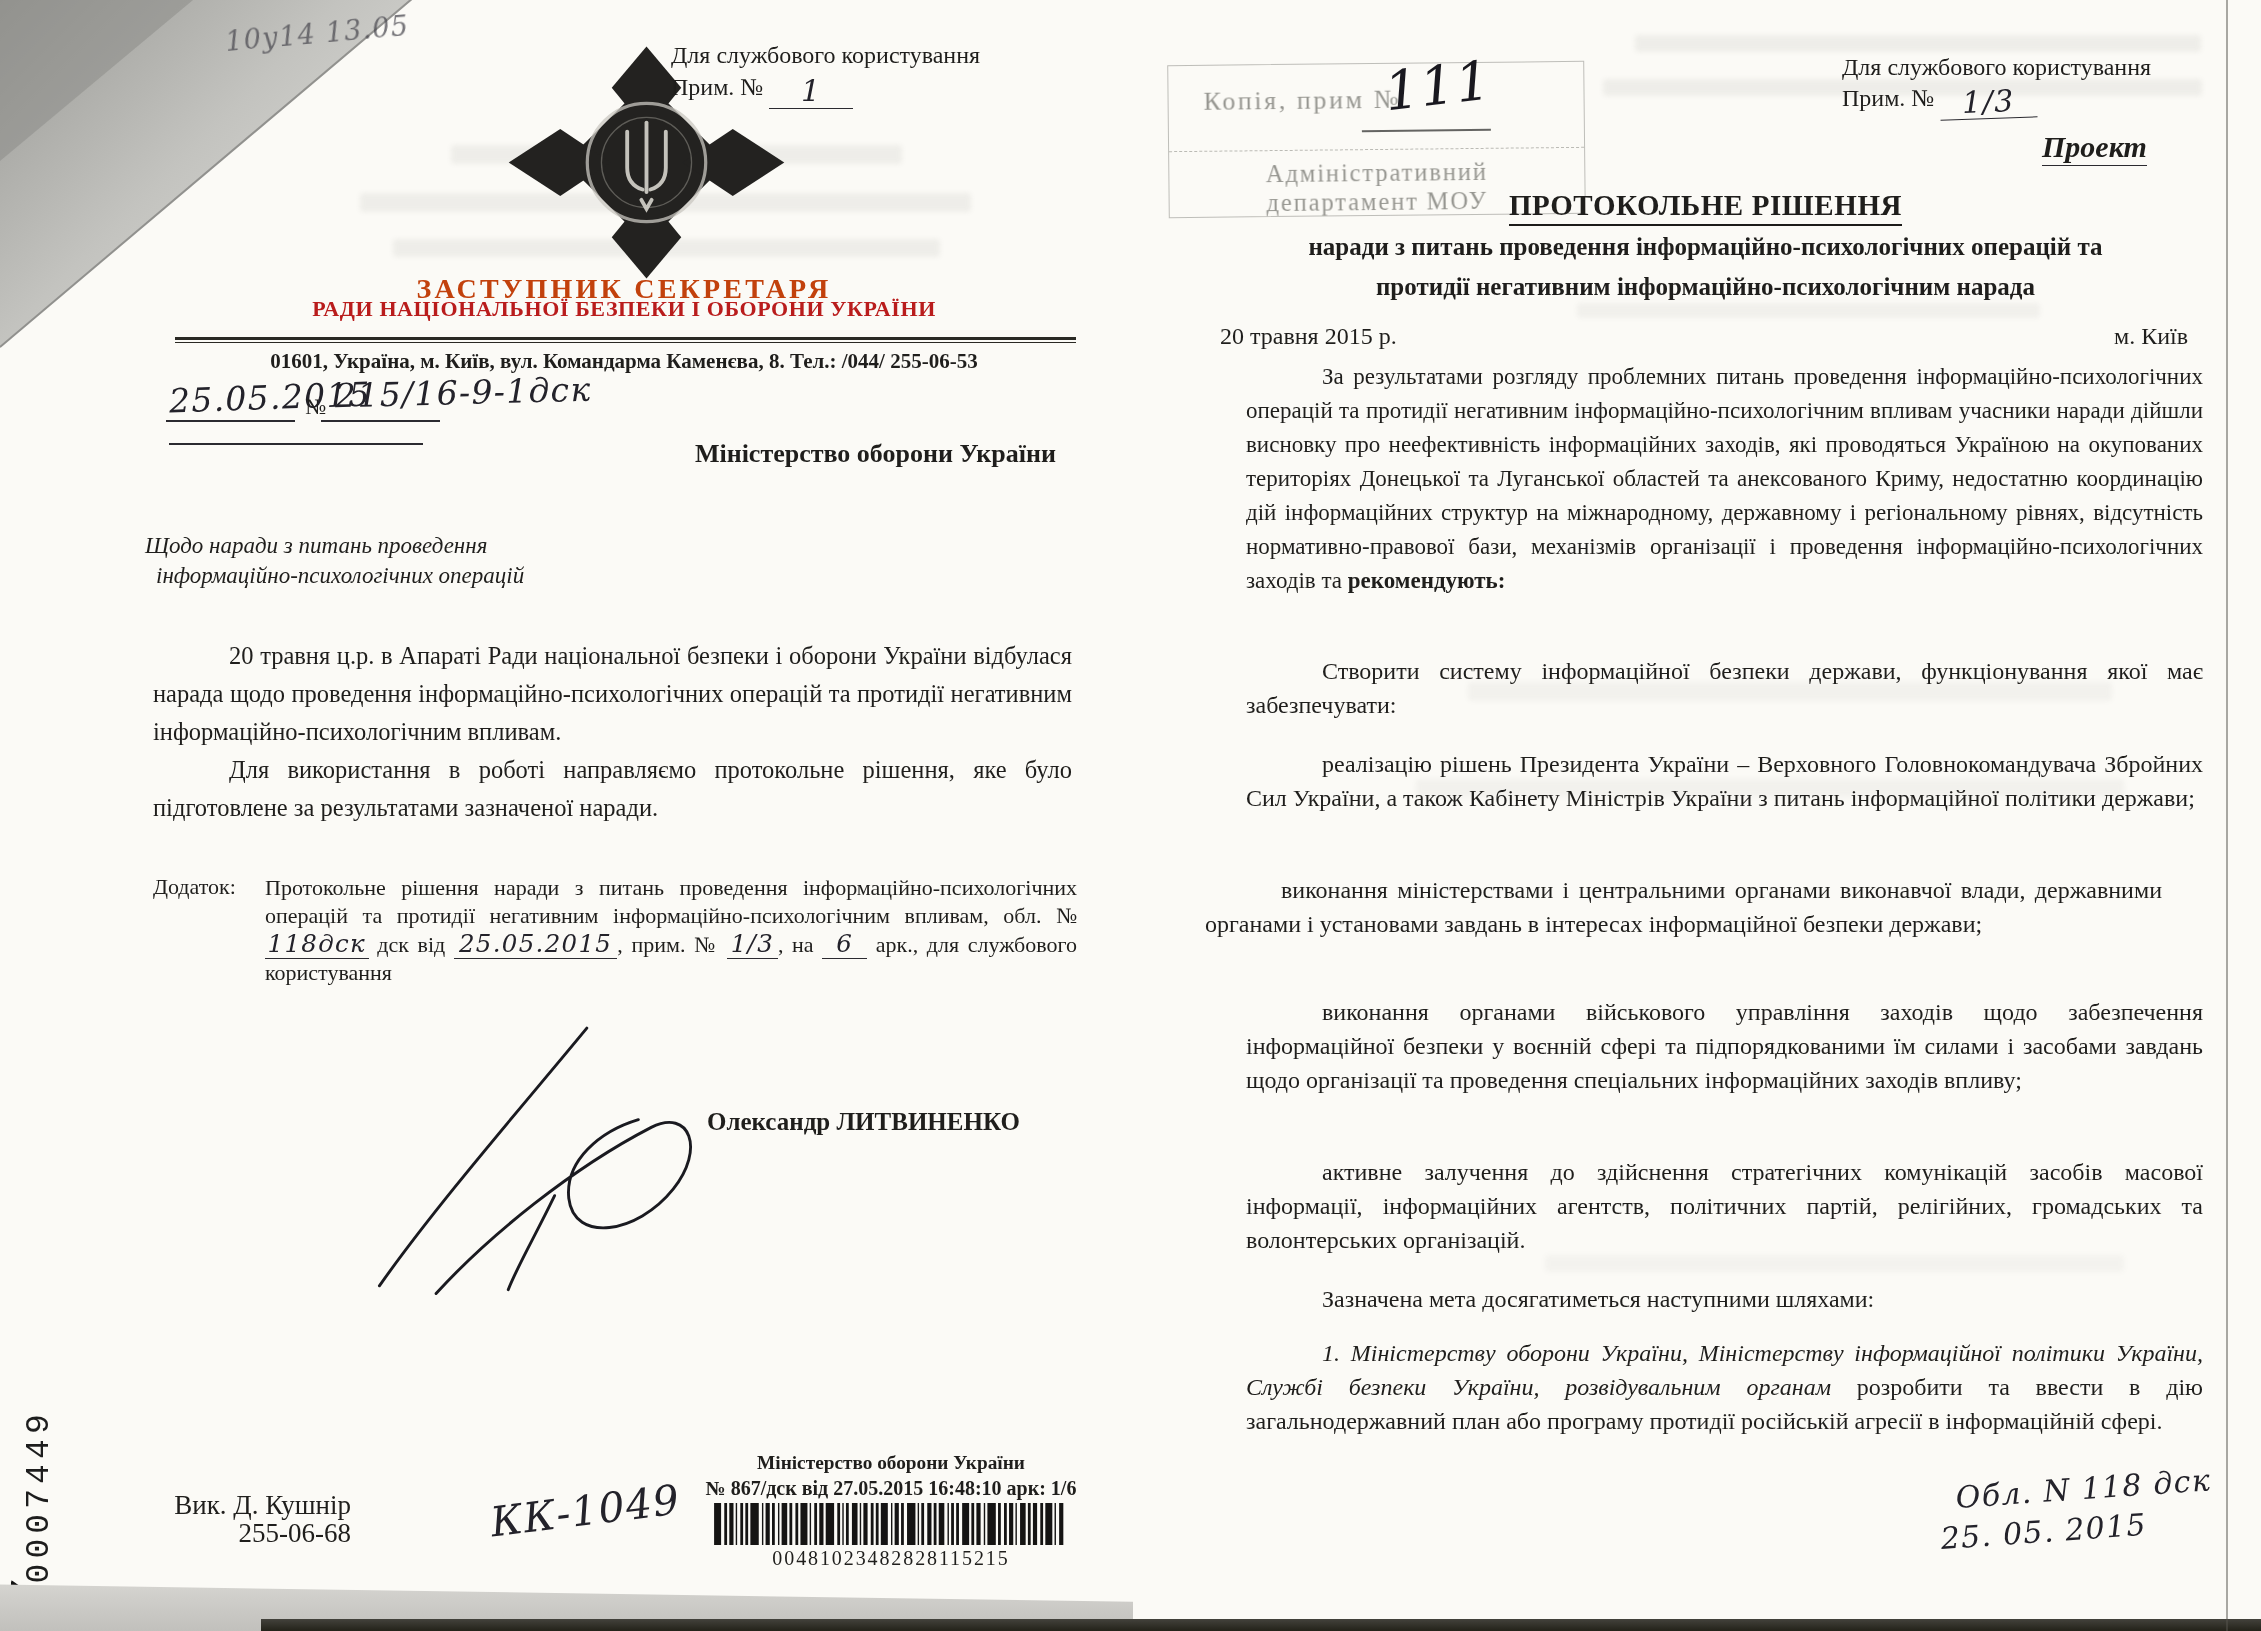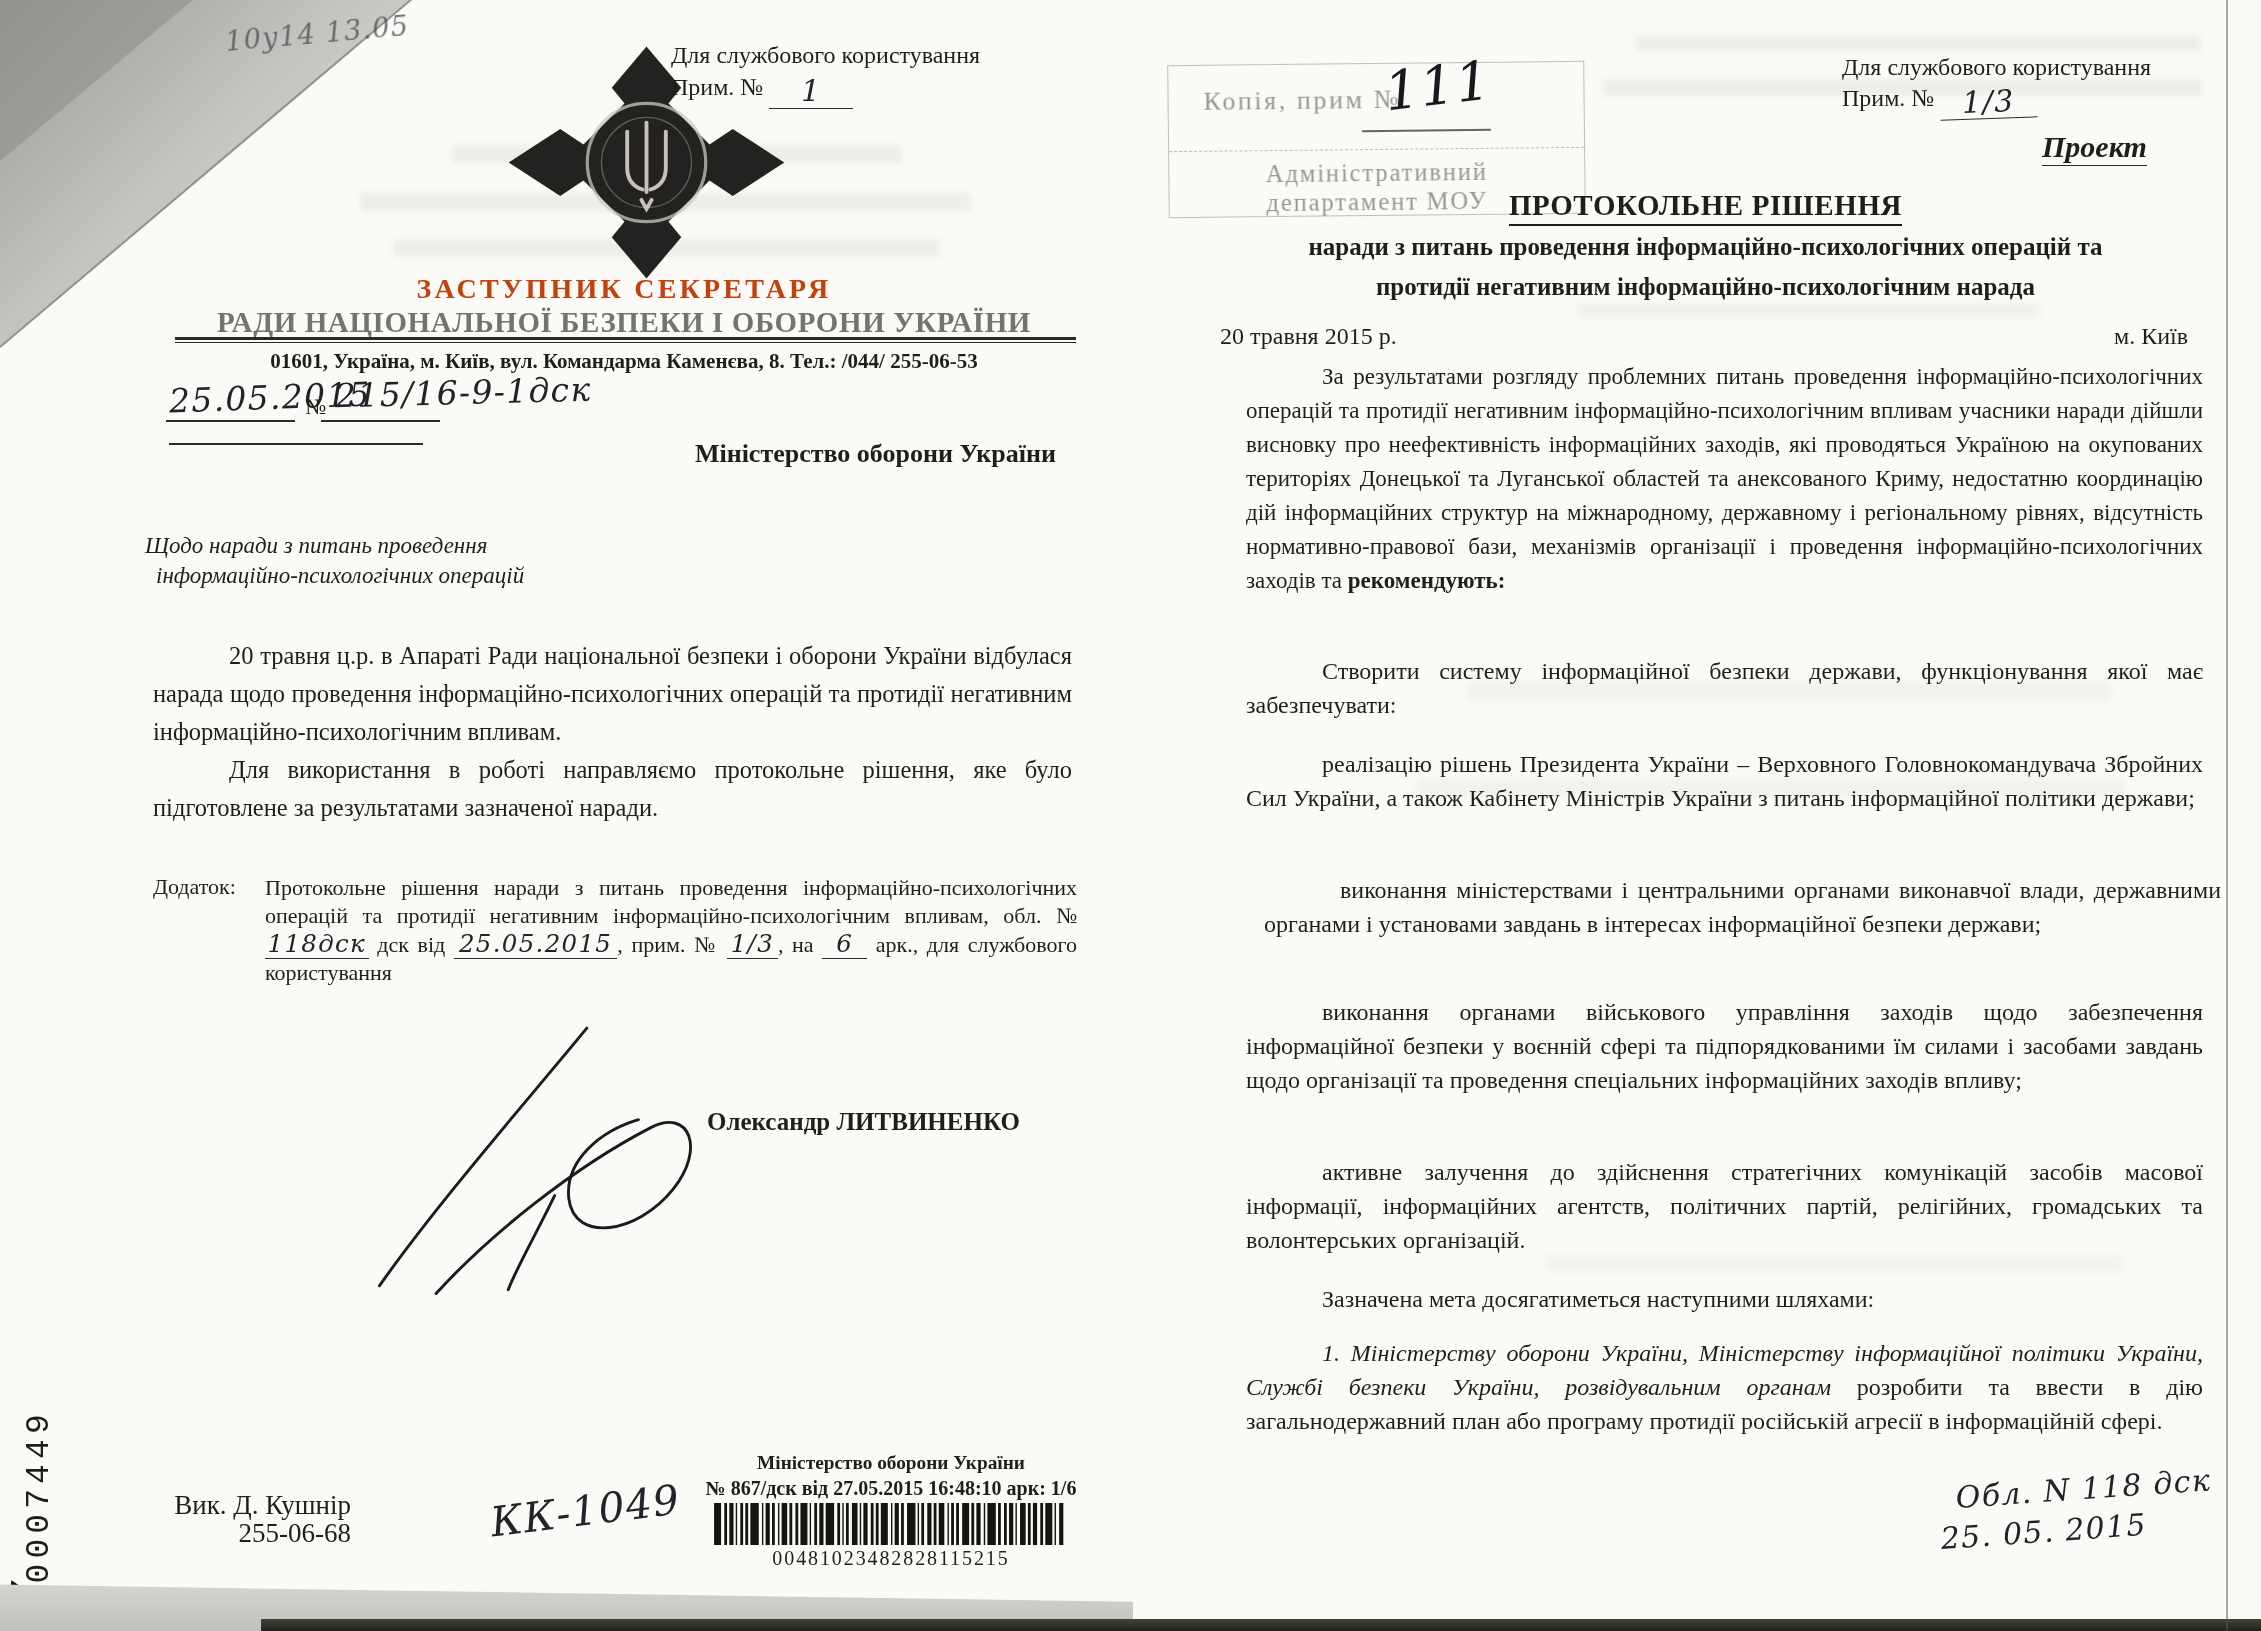--- a/index.html
+++ b/index.html
@@ -72,21 +72,21 @@
 
   <div class="abs" style="left:671px;top:42px;font-size:24px;">
     <div>Для службового користування</div>
     <div style="margin-top:5.1px;">
       <span>Прим. №</span>
       <span class="fill hw">1</span>
     </div>
   </div>
 
   <div class="abs c b" style="left:109px;top:273px;width:1030px;font-size:28px;letter-spacing:3.2px;color:#c2410c;">ЗАСТУПНИК СЕКРЕТАРЯ</div>
-  <div class="abs c b" style="left:109px;top:306px;width:1030px;font-size:29px;letter-spacing:0.6px;color:#737373;">РАДИ НАЦІОНАЛЬНОЇ БЕЗПЕКИ І ОБОРОНИ УКРАЇНИ</div>
+  <div class="abs c b" style="left:109px;top:296px;width:1030px;font-size:22px;letter-spacing:0.6px;color:#b91c1c;">РАДИ НАЦІОНАЛЬНОЇ БЕЗПЕКИ І ОБОРОНИ УКРАЇНИ</div>
   <div class="rule" style="left:175px;top:337px;width:901px;height:2.6px;"></div>
   <div class="rule" style="left:175px;top:342px;width:901px;height:1.3px;"></div>
   <div class="abs c b" style="left:109px;top:349px;width:1030px;font-size:21px;">01601, Україна, м. Київ, вул. Командарма Каменєва, 8. Тел.: /044/ 255-06-53</div>
 
   <div class="abs hw" style="left:169px;top:378px;font-size:33px;transform:rotate(-2deg);">25.05.2015</div>
   <div class="abs" style="left:305px;top:394px;font-size:22px;">№</div>
   <div class="abs hw" style="left:335px;top:373px;font-size:33px;transform:rotate(-1.5deg);">215/16-9-1дск</div>
   <div class="uline" style="left:166px;top:420px;width:129px;"></div>
   <div class="uline" style="left:321px;top:420px;width:119px;"></div>
   <div class="uline" style="left:169px;top:443px;width:254px;"></div>
@@ -225,21 +225,21 @@
   <div class="abs c b" style="left:1197px;top:273px;width:1017px;font-size:25px;">протидії негативним інформаційно-психологічним нарада</div>
 
   <div class="abs" style="left:1220px;top:323px;font-size:24px;">20 травня 2015 р.</div>
   <div class="abs" style="left:2114px;top:323px;font-size:24px;">м. Київ</div>
 
   <div class="abs just" style="left:1246px;top:360px;width:957px;font-size:23px;line-height:34px;text-indent:76px;">
     <span>За результатами розгляду проблемних питань проведення інформаційно-психологічних операцій та протидії негативним інформаційно-психологічним впливам учасники наради дійшли висновку про неефективність інформаційних заходів, які проводяться Україною на окупованих територіях Донецької та Луганської областей та анексованого Криму, недостатню координацію дій інформаційних структур на міжнародному, державному і регіональному рівнях, відсутність нормативно-правової бази, механізмів організації і проведення інформаційно-психологічних заходів та </span><span class="b">рекомендують:</span>
   </div>
   <div class="abs just" style="left:1246px;top:654px;width:957px;font-size:24px;line-height:34px;text-indent:76px;">Створити систему інформаційної безпеки держави, функціонування якої має забезпечувати:</div>
   <div class="abs just" style="left:1246px;top:747px;width:957px;font-size:24px;line-height:34px;text-indent:76px;">реалізацію рішень Президента України – Верховного Головнокомандувача Збройних Сил України, а також Кабінету Міністрів України з питань інформаційної політики держави;</div>
-  <div class="abs just" style="left:1264px;top:873px;width:957px;font-size:24px;line-height:34px;text-indent:76px;">виконання міністерствами і центральними органами виконавчої влади, державними органами і установами завдань в інтересах інформаційної безпеки держави;</div>
+  <div class="abs just" style="left:1205px;top:873px;width:957px;font-size:24px;line-height:34px;text-indent:76px;">виконання міністерствами і центральними органами виконавчої влади, державними органами і установами завдань в інтересах інформаційної безпеки держави;</div>
   <div class="abs just" style="left:1246px;top:995px;width:957px;font-size:24px;line-height:34px;text-indent:76px;">виконання органами військового управління заходів щодо забезпечення інформаційної безпеки у воєнній сфері та підпорядкованими їм силами і засобами завдань щодо організації та проведення спеціальних інформаційних заходів впливу;</div>
   <div class="abs just" style="left:1246px;top:1155px;width:957px;font-size:24px;line-height:34px;text-indent:76px;">активне залучення до здійснення стратегічних комунікацій засобів масової інформації, інформаційних агентств, політичних партій, релігійних, громадських та волонтерських організацій.</div>
   <div class="abs just" style="left:1246px;top:1282px;width:957px;font-size:24px;line-height:34px;text-indent:76px;">Зазначена мета досягатиметься наступними шляхами:</div>
   <div class="abs just" style="left:1246px;top:1336px;width:957px;font-size:24px;line-height:34px;text-indent:76px;">
     <span class="i">1. Міністерству оборони України, Міністерству інформаційної політики України, Службі безпеки України, розвідувальним органам</span><span> розробити та ввести в дію загальнодержавний план або програму протидії російській агресії в інформаційній сфері.</span>
   </div>
 
   <div class="abs hw" style="left:1957px;top:1469px;font-size:30px;transform:rotate(-4deg);line-height:40px;">
     <div>Обл. N 118 дск</div>
     <div style="margin-left:-18px;">25. 05. 2015</div>

